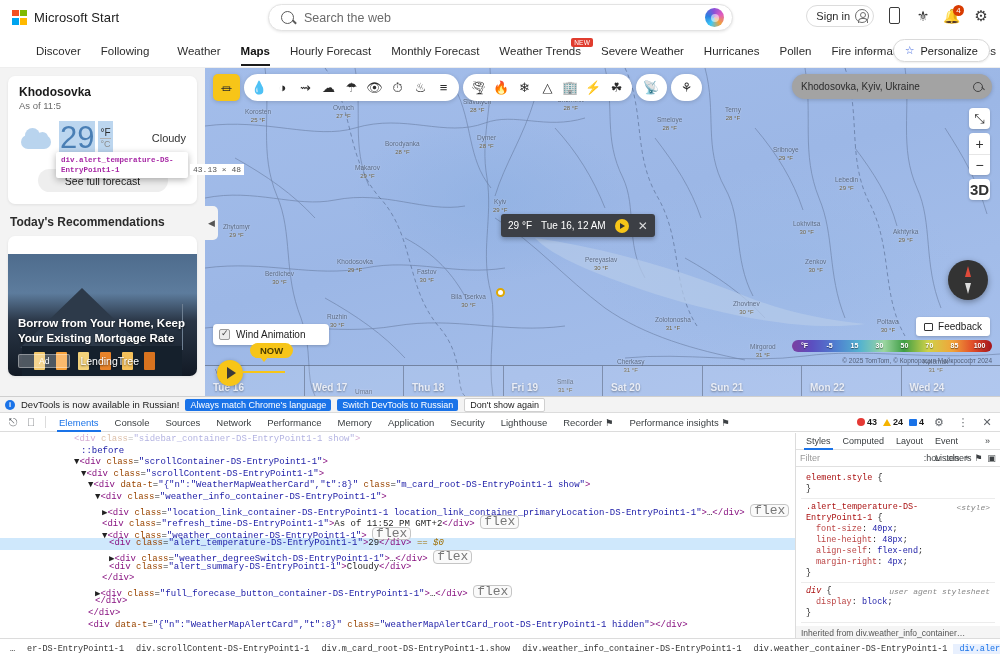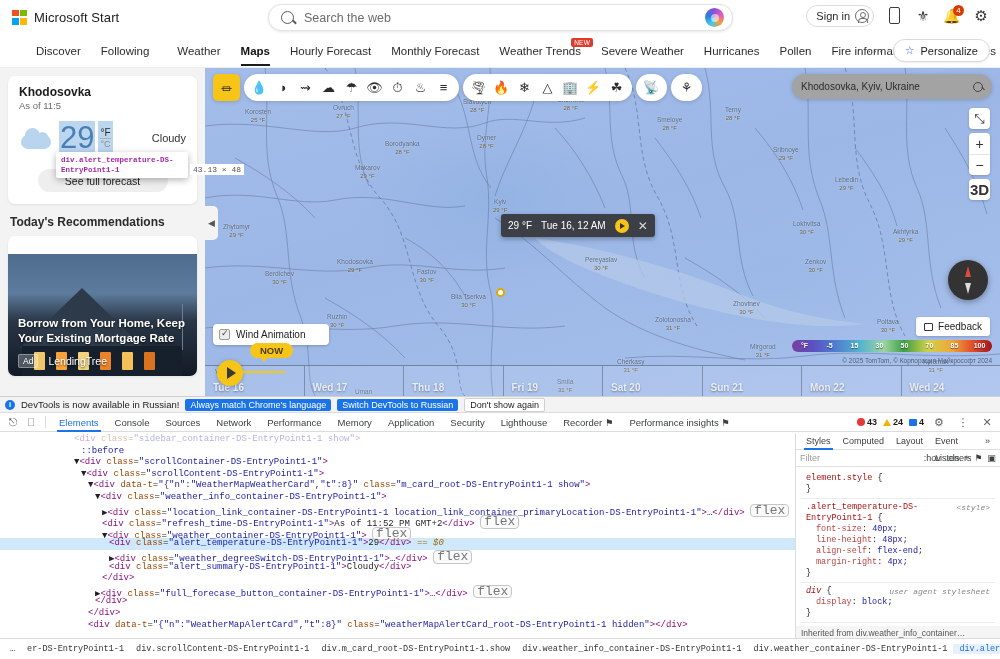--- a/index.html
+++ b/index.html
@@ -83,21 +83,21 @@
   .rec-title { font-size:12px; font-weight:bold; color:#2b2b2b; margin:11px 2px 7px;}
   .reccard { background:#fff; border-radius:7px; overflow:hidden; box-shadow:0 1px 3px rgba(0,0,0,.08); height:140px; position:relative;}
   .recimg { position:absolute; left:0; top:18px; right:0; bottom:0;
      background:linear-gradient(#4e6c8d 0%, #5d7c9d 32%, #2a3646 55%, #121a25 100%); overflow:hidden;}
   .roof { position:absolute; left:12px; bottom:28px; width:0; height:0; border-left:62px solid transparent; border-right:62px solid transparent; border-bottom:60px solid #2d3a4a;}
   .house-body { position:absolute; left:14px; bottom:0; width:160px; height:30px; background:#15202c;}
   .win { position:absolute; bottom:6px; width:11px; height:18px; border-radius:1px;}
   .tree { position:absolute; right:14px; bottom:26px; width:1.5px; height:46px; background:#6e7f92;}
   .rec-text { position:absolute; left:10px; bottom:30px; right:10px; color:#fff; font-size:11.5px; font-weight:bold; line-height:15px; text-shadow:0 1px 2px rgba(0,0,0,.7);}
   .rec-foot { position:absolute; left:10px; bottom:8px; display:flex; align-items:center; gap:10px;}
-  .ad-tag { background:rgba(255,255,255,.25); color:#fff; font-size:8.5px; padding:1px 4px; border-radius:2px; border:1px solid rgba(255,255,255,.35);}
+  .ad-tag { background:rgba(255,255,255,.25); color:#fff; font-size:8.5px; padding:1px 20px; border-radius:2px; border:1px solid rgba(255,255,255,.35);}
   .ad-brand { color:#fff; font-size:10.5px; text-shadow:0 1px 2px rgba(0,0,0,.7);}
 
   .collapse-handle { position:absolute; left:205px; top:138px; width:13px; height:34px; background:#f3f3f3; border-radius:0 5px 5px 0; display:flex; align-items:center; justify-content:center; font-size:9px; color:#555; cursor:pointer; z-index:7;}
 
   
   .map { position:absolute; left:205px; top:0; right:0; height:328px; overflow:hidden;
      background:#9db9e8; }
   .map-bg { position:absolute; inset:0; background:
       radial-gradient(ellipse 200px 120px at 36% 40%, rgba(140,175,225,.55), transparent 70%),
       radial-gradient(ellipse 260px 150px at 72% 62%, rgba(150,182,228,.5), transparent 70%),

